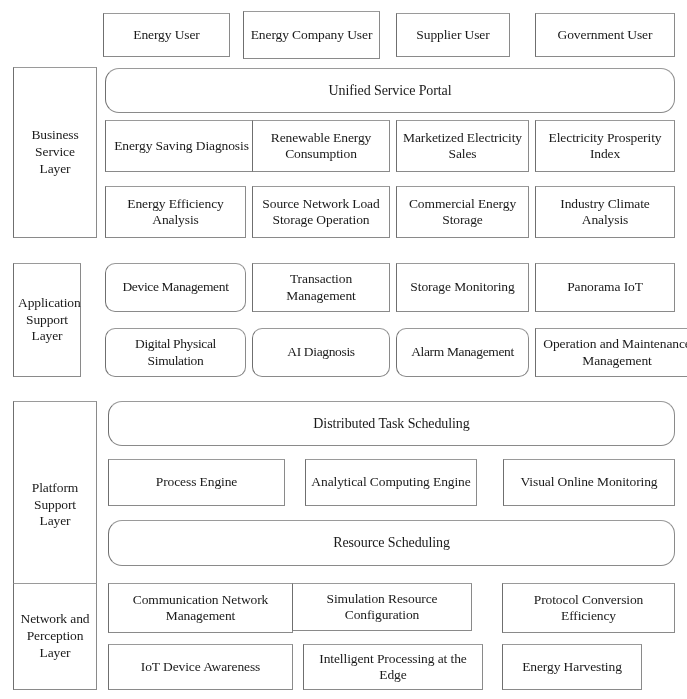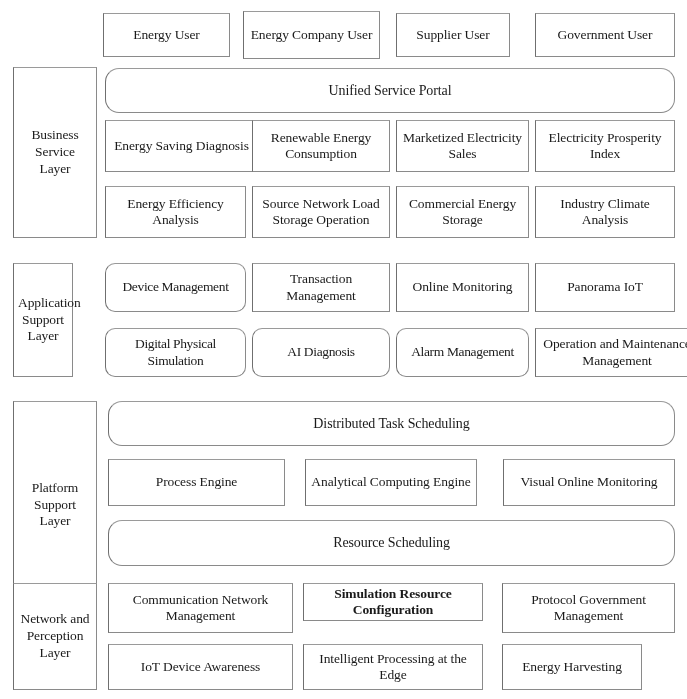--- a/index.html
+++ b/index.html
@@ -97,32 +97,32 @@
   <div class="box" style="left:252px; top:186px; width:138px; height:52px;">
     <span>Source Network Load Storage Operation</span>
   </div>
   <div class="box" style="left:396px; top:186px; width:133px; height:52px;">
     <span>Commercial Energy Storage</span>
   </div>
   <div class="box" style="left:535px; top:186px; width:140px; height:52px;">
     <span>Industry Climate Analysis</span>
   </div>
 
-  <div class="box layer-label" style="left:13px; top:263px; width:60px; height:114px;">
+  <div class="box layer-label" style="left:13px; top:263px; width:68px; height:114px;">
     <span>Application Support Layer</span>
   </div>
 
   <div class="box tight" style="left:105px; top:263px; width:141px; height:49px;">
     <span>Device Management</span>
   </div>
   <div class="box" style="left:252px; top:263px; width:138px; height:49px;">
     <span>Transaction Management</span>
   </div>
   <div class="box" style="left:396px; top:263px; width:133px; height:49px;">
-    <span>Online Monitoring</span>
+    <span>Storage Monitoring</span>
   </div>
   <div class="box" style="left:535px; top:263px; width:140px; height:49px;">
     <span>Panorama IoT</span>
   </div>
 
   <div class="box tight" style="left:105px; top:328px; width:141px; height:49px;">
     <span>Digital Physical Simulation</span>
   </div>
   <div class="box tight" style="left:252px; top:328px; width:138px; height:49px;">
     <span>AI Diagnosis</span>
@@ -156,25 +156,25 @@
     <span>Resource Scheduling</span>
   </div>
 
   <div class="box layer-label" style="left:13px; top:583px; width:84px; height:107px;">
     <span>Network and Perception Layer</span>
   </div>
 
   <div class="box" style="left:108px; top:583px; width:185px; height:50px;">
     <span>Communication Network Management</span>
   </div>
-  <div class="box" style="left:303px; top:583px; width:180px; height:38px;font-weight:bold;">
+  <div class="box" style="left:292px; top:583px; width:180px; height:48px;">
     <span>Simulation Resource Configuration</span>
   </div>
   <div class="box" style="left:502px; top:583px; width:173px; height:50px;">
-    <span>Protocol Government Management</span>
+    <span>Protocol Conversion Efficiency</span>
   </div>
 
   <div class="box" style="left:108px; top:644px; width:185px; height:46px;">
     <span>IoT Device Awareness</span>
   </div>
   <div class="box" style="left:303px; top:644px; width:180px; height:46px;">
     <span>Intelligent Processing at the Edge</span>
   </div>
   <div class="box" style="left:502px; top:644px; width:140px; height:46px;">
     <span>Energy Harvesting</span>

